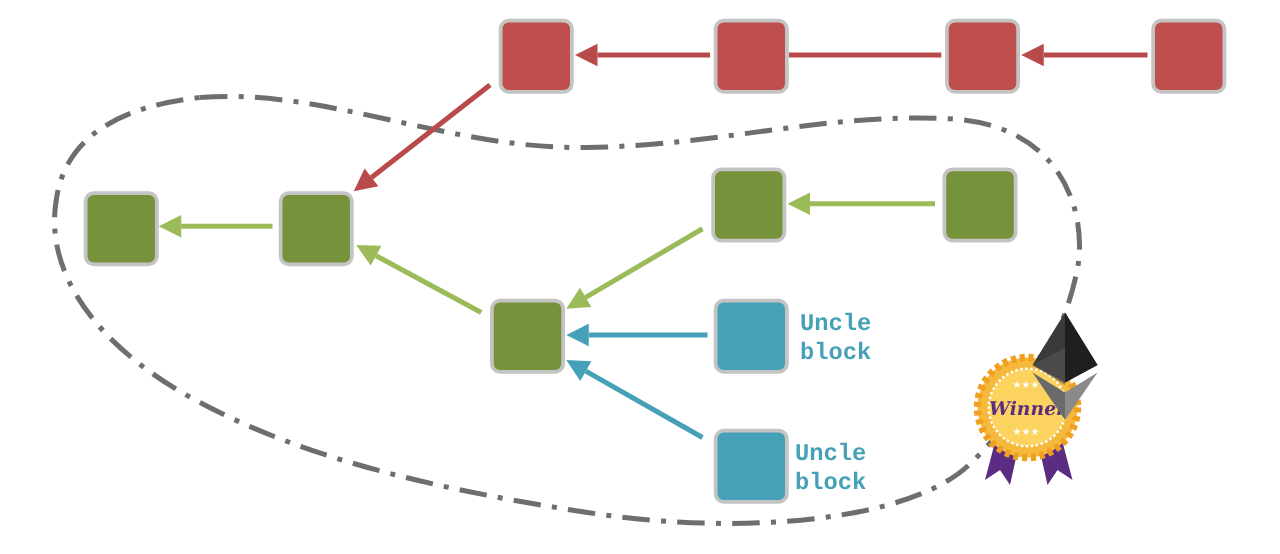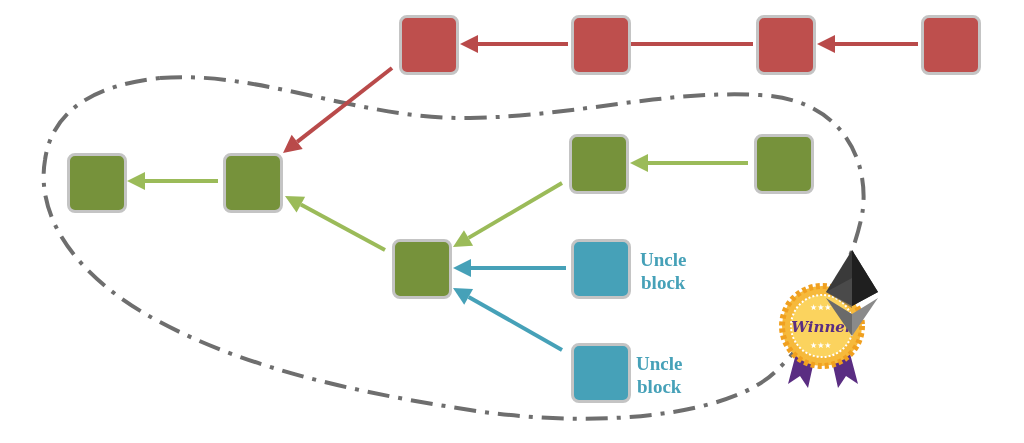--- a/index.html
+++ b/index.html
@@ -1,19 +1,19 @@
 <!DOCTYPE html>
 <html><head>
 <meta charset="utf-8">
 <style>
   html, body { margin: 0; padding: 0; background: #ffffff; }
   body { width: 1024px; height: 443px; position: relative; overflow: hidden; font-family: "DejaVu Sans", sans-serif; }
   #stage { position: absolute; left: 0; top: 0; width: 1024px; height: 443px; }
   .block { position: absolute; width: 54px; height: 54px; border-radius: 8px; border: 3px solid #c4c4c4; box-sizing: content-box; }
-  .label { position: absolute; font-family: Liberation Serif, serif; font-weight: bold; font-size: 19px; line-height: 23px; text-align: center; }
+  .label { position: absolute; font-family: Liberation Mono, monospace; font-weight: bold; font-size: 19px; line-height: 23px; text-align: center; }
 </style>
 </head>
 <body>
 
 <div id="stage">
   <svg id="canvas" width="1024" height="443" style="position:absolute;left:0;top:0;">
     <path id="boundary" d="M 160 78 C 260 70, 360 120, 470 118 C 580 116, 660 90, 760 95 C 850 100, 870 170, 862 215 C 852 265, 820 330, 775 372 C 730 415, 600 430, 470 410 C 360 393, 250 370, 160 322 C 80 280, 35 220, 45 160 C 52 110, 95 85, 160 78 Z" fill="none" stroke-width="4" stroke-dasharray="22 9 4 9" stroke-linecap="butt" stroke="#6e6e6e"></path>
     <g id="edges">
         <g>
           <line x1="568" y1="44" x2="478" y2="44" stroke="#b94a4a" stroke-width="4"></line>

